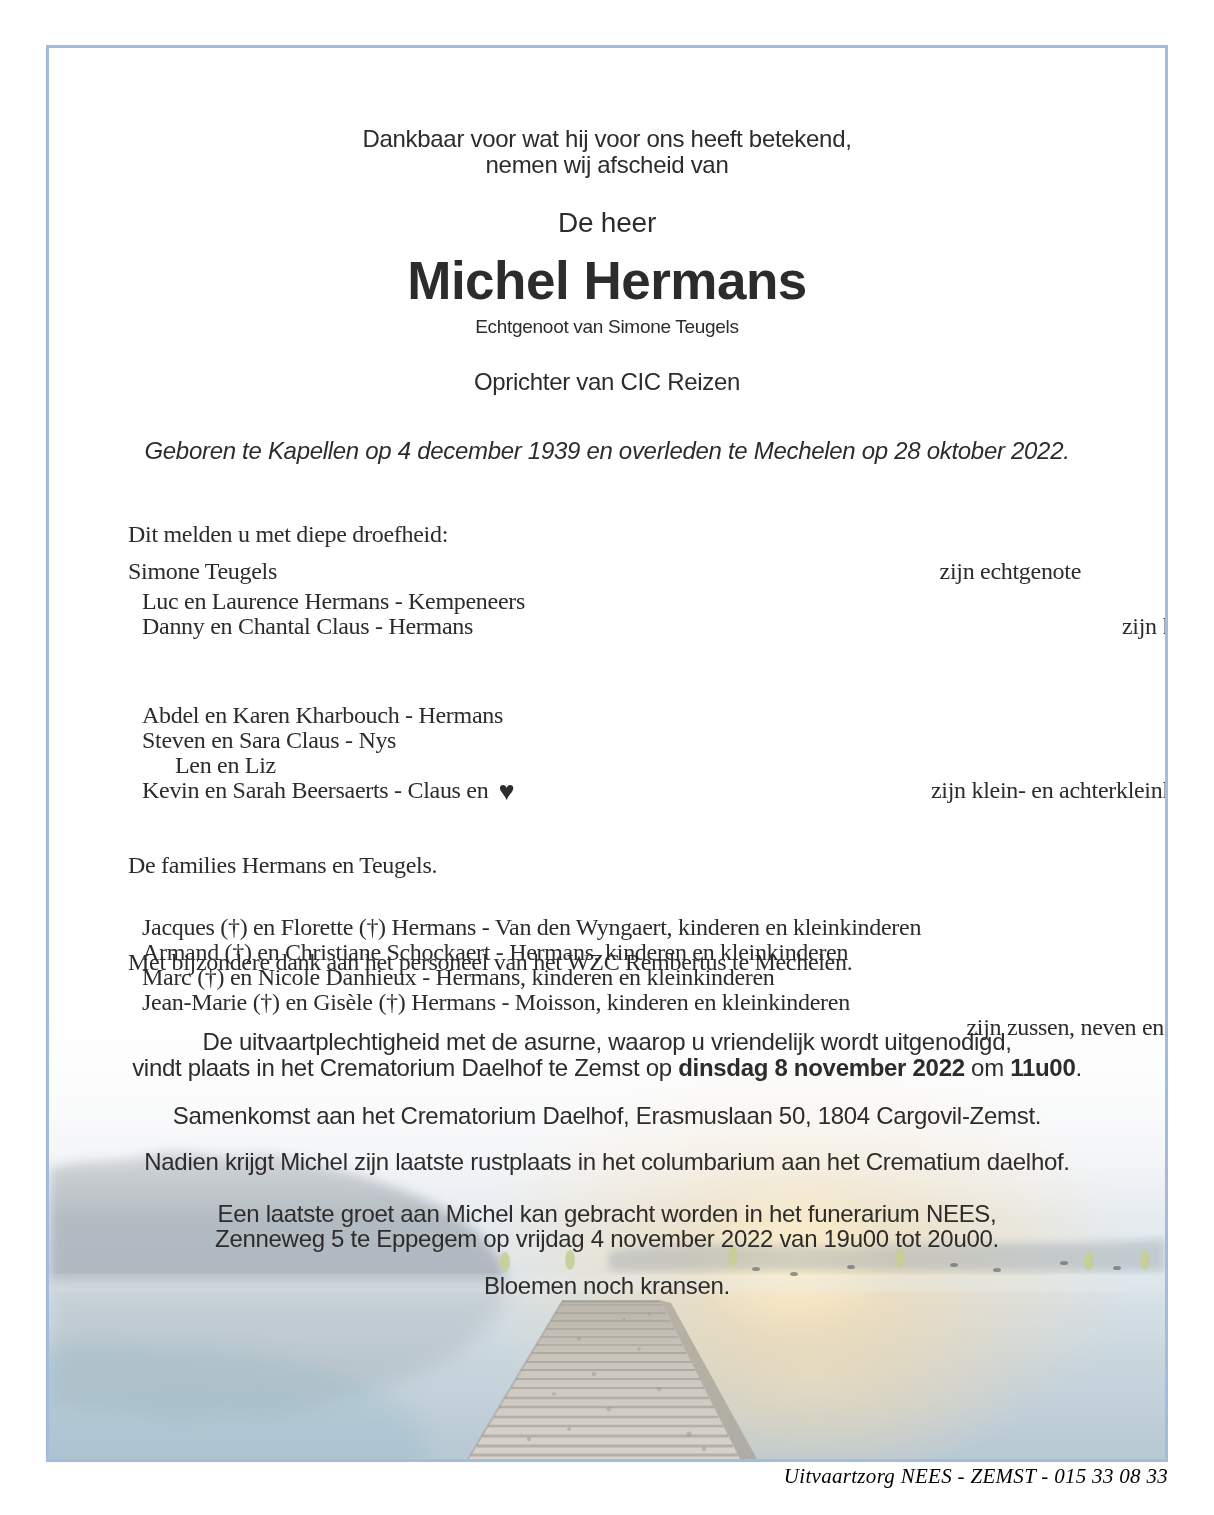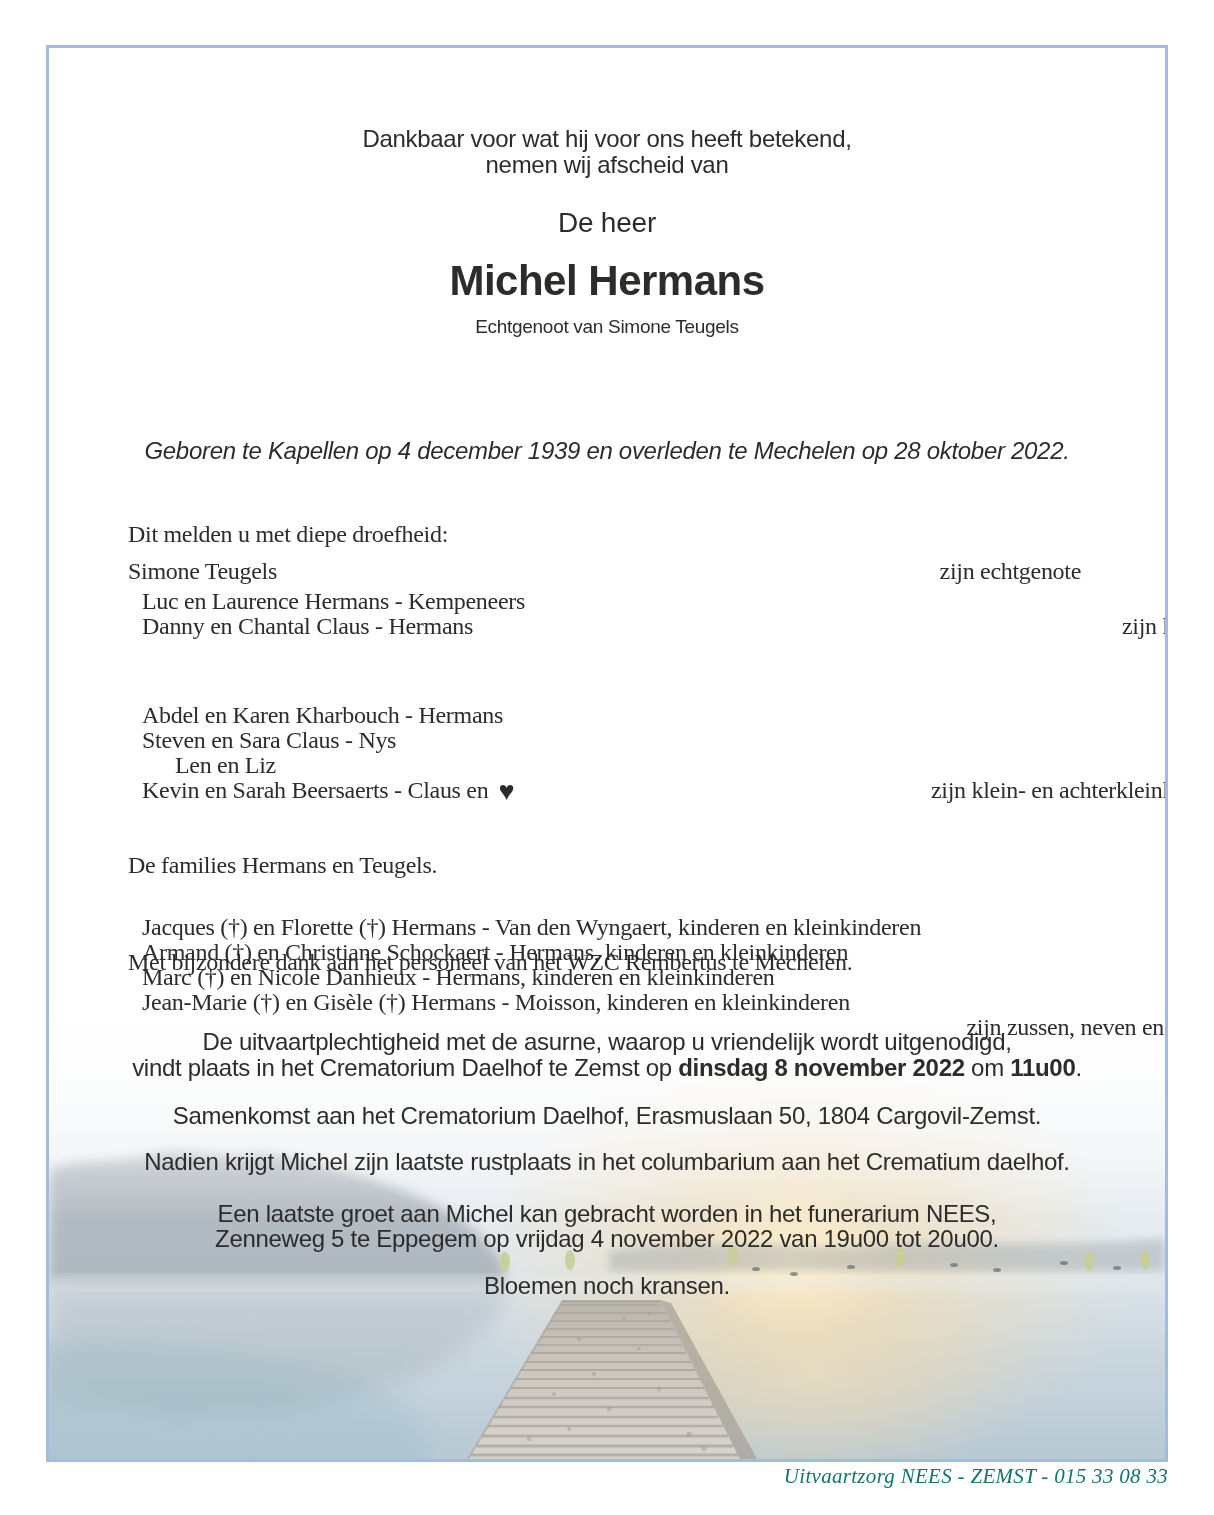--- a/index.html
+++ b/index.html
@@ -4,30 +4,30 @@
 <style>
   html,body{margin:0;padding:0;background:#ffffff;}
   body{width:1214px;height:1515px;position:relative;font-family:"Liberation Sans",sans-serif;color:#2d2c2b;}
   .card{position:absolute;left:46px;top:45px;width:1122px;height:1417px;border:3px solid #a3bcde;background:#ffffff;box-sizing:border-box;overflow:hidden;padding-left:14px;}
   .scene{position:absolute;left:0;bottom:0;width:1116px;height:480px;display:block;}
   .abs{position:absolute;left:79px;right:84px;font-family:Liberation Serif, serif;}
   .center{position:absolute;left:40px;right:40px;text-align:center;}
   .t24{font-size:24px;line-height:26px;letter-spacing:-0.3px;}
   .t25{font-size:19px;line-height:27px;letter-spacing:-0.3px;}
   .t28{font-size:28px;line-height:30px;letter-spacing:-0.2px;}
-  .name-title{font-size:42px;line-height:56px;font-weight:bold;letter-spacing:-0.5px;}
+  .name-title{font-size:53px;line-height:56px;font-weight:bold;letter-spacing:-0.5px;}
   .italic{font-style:italic;}
   .b{font-weight:bold;}
   .row{display:flex;justify-content:space-between;text-align:right;}
   .group{line-height:25px;position:relative;}
   .rel-abs{position:absolute;right:0;bottom:0;}
   .indent{padding-left:33px;}
   .right-line{text-align:right;}
   .heart{font-size:27px;line-height:24px;margin-left:10px;vertical-align:-2px;}
-  .footer{position:absolute;top:1464px;right:46px;font-family:"Liberation Serif",serif;font-style:italic;font-size:21px;color:#0f766e;letter-spacing:0.3px;}
+  .footer{position:absolute;top:1464px;right:46px;font-family:"Liberation Serif",serif;font-style:italic;font-size:21px;color:#000000;letter-spacing:0.3px;}
 </style>
 </head>
 <body>
 
 <div class="card">
 
   <svg class="scene" viewBox="0 0 1116 480" preserveAspectRatio="none">
     <defs>
       <linearGradient id="baseGrad" x1="0" y1="0" x2="0" y2="1">
         <stop offset="0" stop-color="#ffffff"></stop>
@@ -151,20 +151,21 @@
     <div>Dankbaar voor wat hij voor ons heeft betekend,</div>
     <div>nemen wij afscheid van</div>
   </div>
 
   <div class="center t28" style="top:160px">De heer</div>
 
   <div class="center name-title" style="top:205px">Michel Hermans</div>
 
   <div class="center t25" style="top:265px">Echtgenoot van Simone Teugels</div>
 
+  <div class="center t24" style="top:321px">Oprichter van CIC Reizen</div>
 
   <div class="center t24 italic" style="top:390px">Geboren te Kapellen op 4 december 1939 en overleden te Mechelen op 28 oktober 2022.</div>
 
   <div class="abs t24" style="top:473px">Dit melden u met diepe droefheid:</div>
 
   <div class="abs t24 row" style="top:510px">
     <span>Simone Teugels</span>
     <span>zijn echtgenote</span>
   </div>
 

